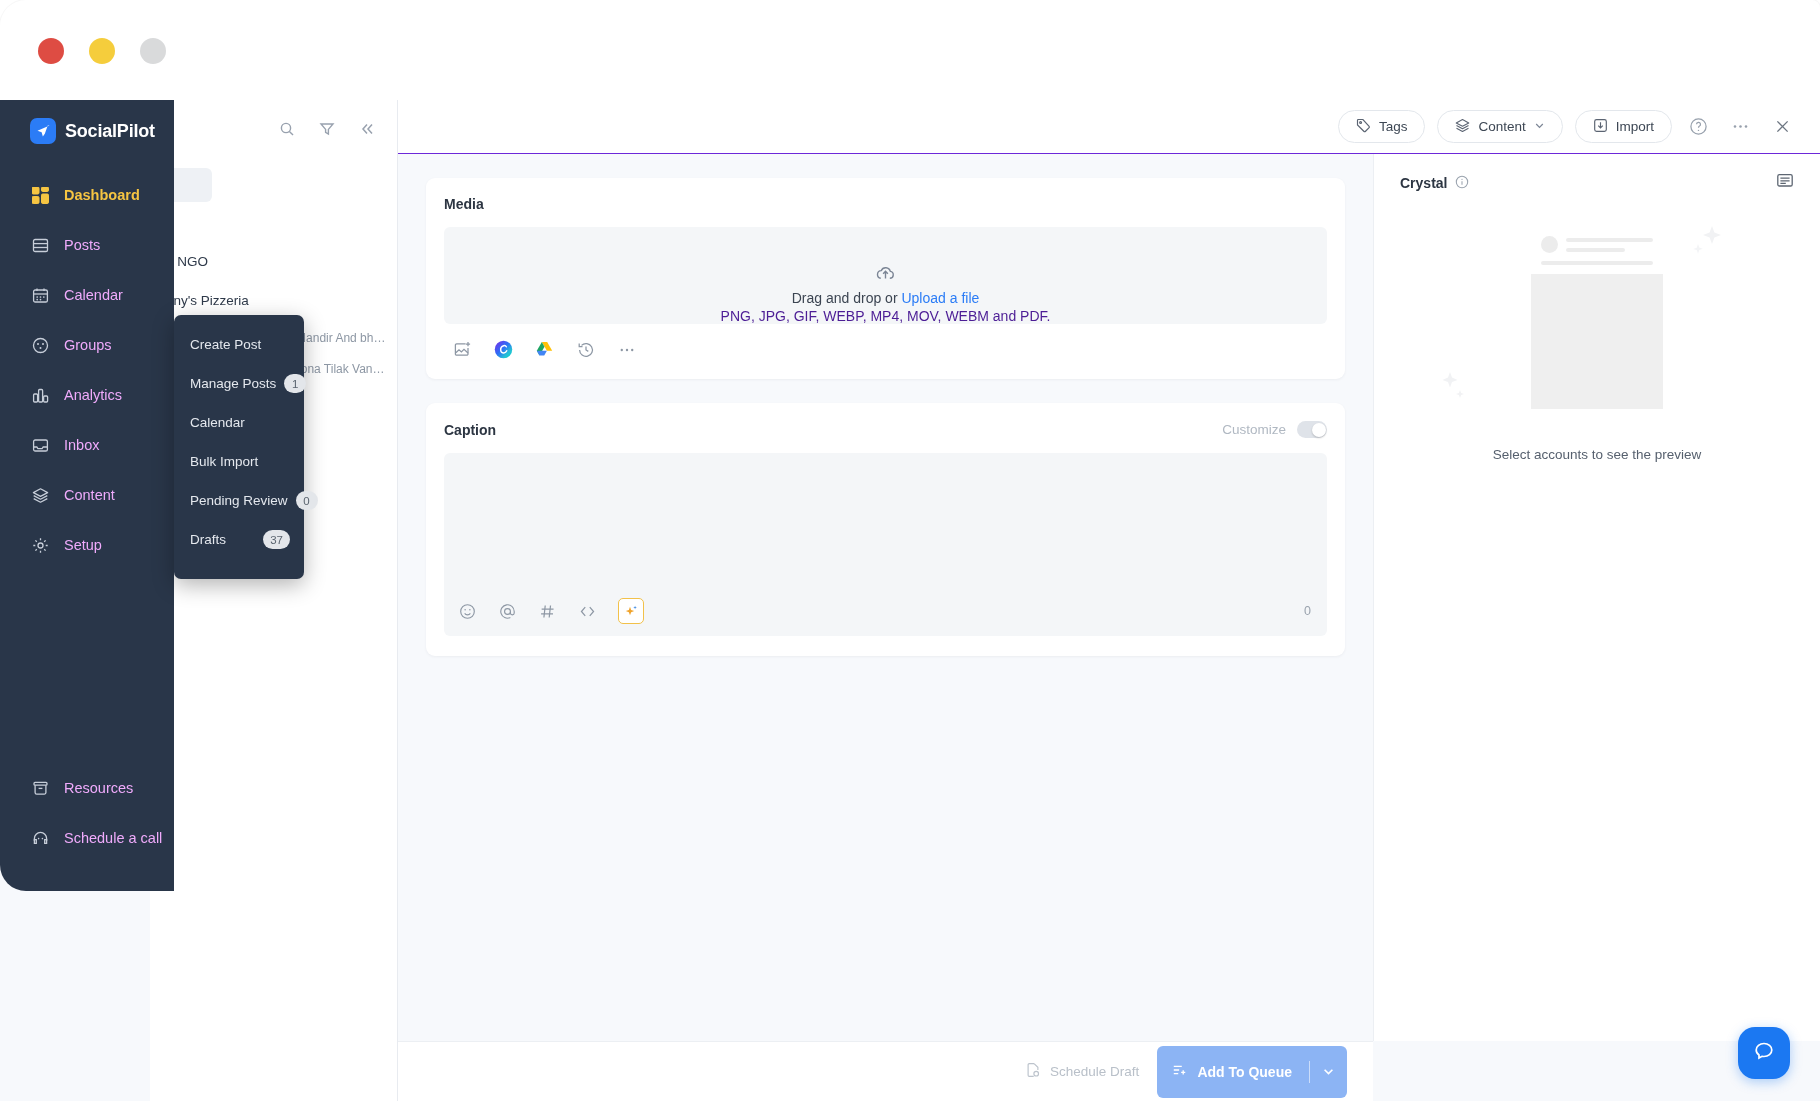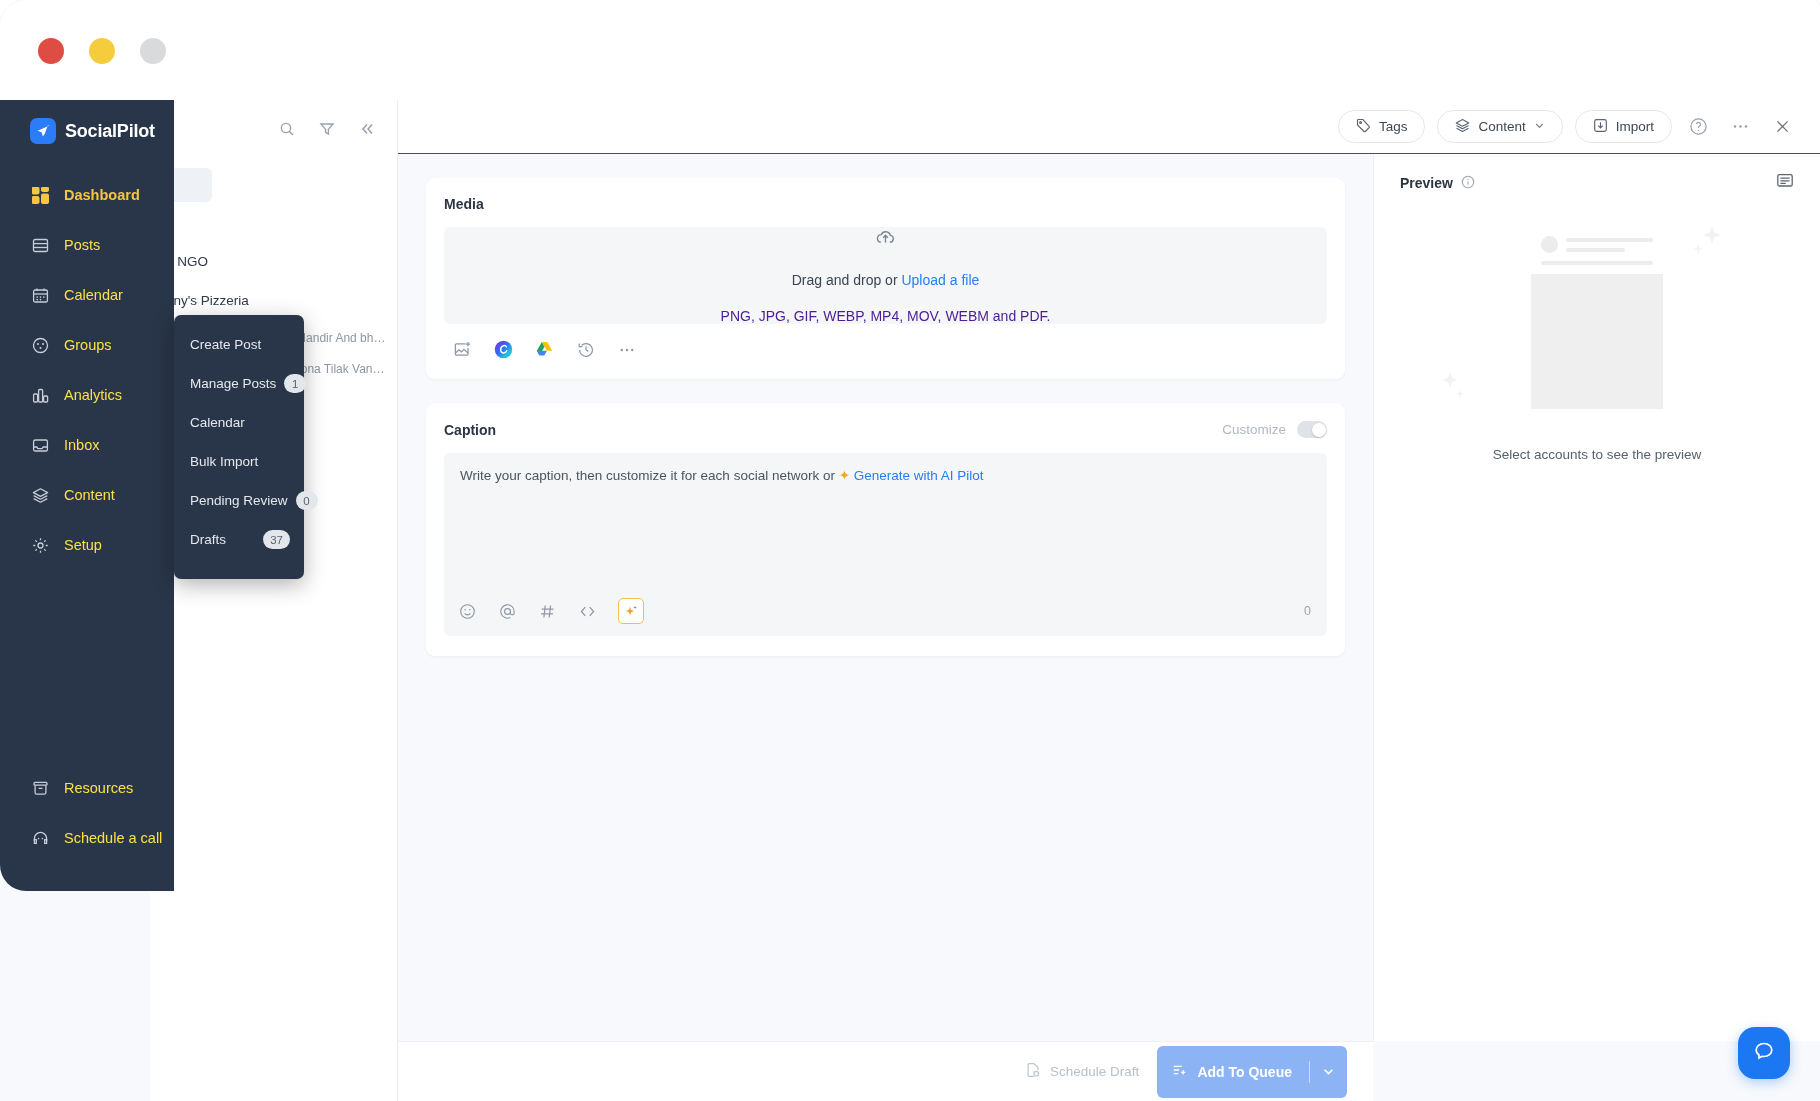--- a/index.html
+++ b/index.html
@@ -39,21 +39,21 @@
   .logo-mark {
     width:26px; height:26px; border-radius:7px; background:#2b7cf6;
     display:flex; align-items:center; justify-content:center;
   }
   .logo-text { color:#fff; font-size:18px; font-weight:bold; letter-spacing:-0.2px; }
 
   .nav { margin-top:26px; }
   .nav-item {
     display:flex; align-items:center; gap:14px;
     padding:0 0 0 31px; height:50px;
-    color:#fde047; font-size:14.5px; cursor:pointer;
+    color:#f0abfc; font-size:14.5px; cursor:pointer;
   }
   .nav-item .ico { width:19px; height:19px; display:flex; align-items:center; justify-content:center; flex:0 0 19px; }
   .nav-item.active { color:#f6c542; font-weight:bold; }
   .nav-item.active .ico svg path,
   .nav-item.active .ico svg rect { fill:#f6c542; stroke:#f6c542; }
 
   .nav-bottom { position:absolute; left:0; bottom:28px; width:100%; }
 
   
   .flyout {
@@ -121,21 +121,21 @@
   .card {
     background:#ffffff; border-radius:9px; margin:24px 28px 0 28px;
     box-shadow: 0 1px 3px rgba(30,40,60,0.055);
     padding:18px 18px 20px 18px;
   }
   .card-head { display:flex; align-items:center; justify-content:space-between; margin-bottom:15px; }
   .card-title { font-size:14px; font-weight:bold; color:#2c3542; }
 
   .dropzone {
     background:#f4f6f8; border-radius:6px; height:97px;
-    display:flex; flex-direction:column; align-items:center; justify-content:space-between; gap:18px;
+    display:flex; flex-direction:column; align-items:center; justify-content:flex-end; gap:2px;
   }
   .dz-main { font-size:14px; color:#3c4552; }
   .dz-link { color:#2b7cf6; cursor:pointer; }
   .dz-sub { font-size:14px; color:#4c1d95; }
   .media-tools { display:flex; align-items:center; gap:22px; margin-top:16px; padding-left:9px; color:#8d97a4; }
   .media-tools .m-ico { cursor:pointer; width:19px; height:19px; display:flex; align-items:center; justify-content:center; }
 
   .customize-wrap { display:flex; align-items:center; gap:11px;margin-left:10px; }
   .customize-label { font-size:13.5px; color:#b0b8c2; }
   .toggle { width:30px; height:17px; border-radius:9px; background:#dfe3e9; position:relative; cursor:pointer; }
@@ -547,25 +547,20 @@
 
         <div class="card">
           <div class="card-head">
             <div class="card-title">Caption</div>
             <div class="customize-wrap">
               <span class="customize-label">Customize</span>
               <span class="toggle"></span>
             </div>
           </div>
           <div class="caption-box">
-            <div class="cap-placeholder">
-              <span>Write your caption, then customize it for each social network or</span>
-              <span class="spark">✦</span>
-              <span class="cap-ai">Generate with AI Pilot</span>
-            </div>
             <div class="cap-toolbar">
               <span class="c-ico">
                 <svg width="17" height="17" viewBox="0 0 18 18" fill="none" stroke="#8d97a4" stroke-width="1.2">
                     <circle cx="9" cy="9" r="7.2"></circle>
                     <circle cx="6.5" cy="7.2" r=".8" fill="#8d97a4" stroke="none"></circle>
                     <circle cx="11.5" cy="7.2" r=".8" fill="#8d97a4" stroke="none"></circle>
                     <path d="M6 11a3.6 3.6 0 0 0 6 0"></path>
                   </svg>
               </span>
               <span class="c-ico">
@@ -623,21 +618,21 @@
             <svg width="13" height="13" viewBox="0 0 12 12" fill="none" stroke="#fff" stroke-width="1.5">
                 <path d="M2.4 4.4 6 8l3.6-3.6"></path>
               </svg>
           </span>
         </div>
       </div>
 
       <div class="preview">
         <div class="pv-head">
           <div class="pv-title">
-            <span>Preview</span>
+            <span>Crystal</span>
             <span>
               <svg width="14" height="14" viewBox="0 0 16 16" fill="none" stroke="#9aa3ae" stroke-width="1.2">
                   <circle cx="8" cy="8" r="6.5"></circle>
                   <path d="M8 7.2v4"></path>
                   <circle cx="8" cy="4.9" r=".75" fill="#9aa3ae" stroke="none"></circle>
                 </svg>
             </span>
           </div>
           <div>
             <svg width="18" height="18" viewBox="0 0 18 18" fill="none" stroke="#5d6672" stroke-width="1.3">

